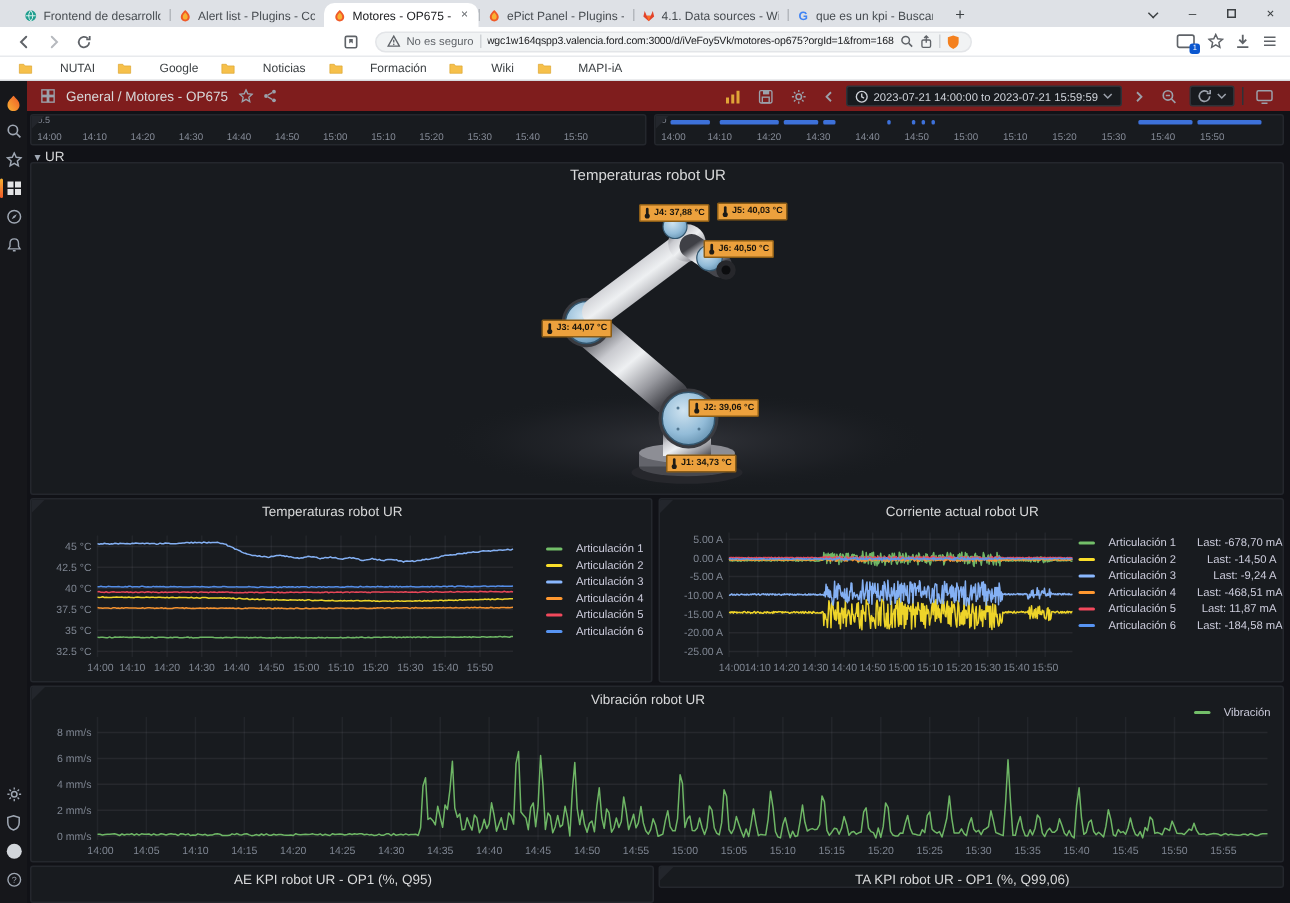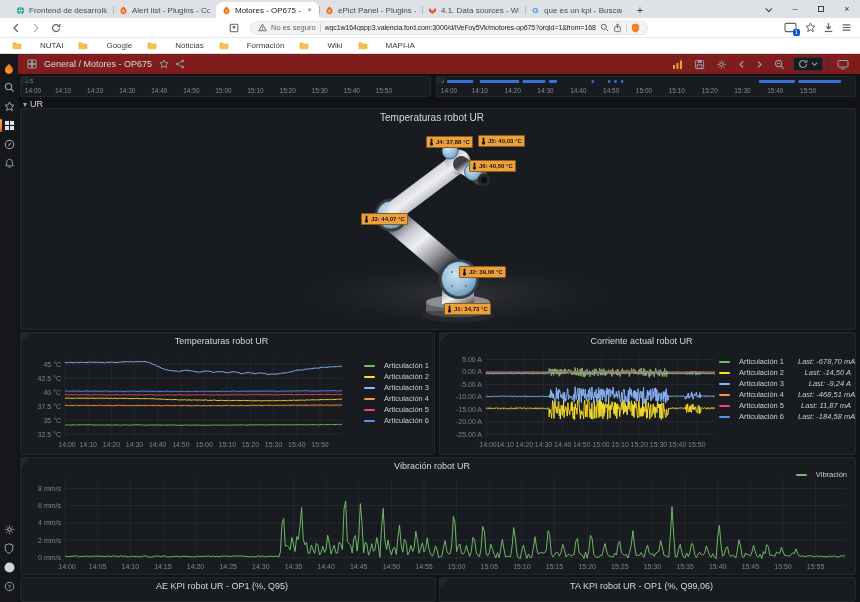--- a/index.html
+++ b/index.html
@@ -60,29 +60,29 @@
 
   #miniL{left:2px;top:2px;width:411px;height:21px;}
   #miniR{left:418px;top:2px;width:420px;height:21px;}
   .rowhdr{position:absolute;left:5px;top:25px;height:10px;display:flex;align-items:center;gap:3px;font-size:9px;color:#d8d9da;}
   .rowhdr .chev{color:#9fa7b3;font-size:8px;}
   #robotPanel{left:2px;top:34px;width:836px;height:222px;}
   #tempChart{left:2px;top:258px;width:415px;height:123px;}
   #corrChart{left:421px;top:258px;width:417px;height:123px;}
   #vibChart{left:2px;top:383px;width:836px;height:118px;}
   #kpiL{left:2px;top:503px;width:416px;height:25px;}
-  #kpiR{left:421px;top:503px;width:417px;height:25px;}
+  #kpiR{left:421px;top:503px;width:417px;height:15px;}
 
   .legend{position:absolute;display:flex;flex-direction:column;z-index:3;}
   #tempChart .legend{right:5px;top:27px;}
   #corrChart .legend{right:4px;top:23px;width:132px;}
   #vibChart .legend{right:8px;top:11px;}
   .lrow{display:flex;align-items:center;gap:9px;font-size:7.5px;color:#ccccdc;height:11px;white-space:nowrap;}
   .sw{width:11px;height:2px;border-radius:1px;flex:0 0 11px;}
-  .lval{margin-left:auto;padding-left:5px;font-style:italic;}
+  .lval{margin-left:auto;padding-left:5px;}
 
   .jlabels{position:absolute;left:0;top:0;right:0;bottom:0;z-index:3;}
   .jlabel{position:absolute;display:flex;align-items:center;gap:2px;background:#eca13d;border:1px solid #8a5c17;border-radius:1px;padding:1px 2px;font-size:6px;font-weight:bold;color:#17130c;white-space:nowrap;line-height:6px;}
 </style>
 </head>
 <body>
 
 <div class="screen">
 
   <div class="tabstrip">
@@ -397,20 +397,30 @@
             <svg width="11" height="11" viewBox="0 0 12 12">
               <circle cx="6" cy="6" r="2" fill="none" stroke="#9ba1ab" stroke-width="1.1"></circle>
               <path d="M6 1v1.6M6 9.4V11M1 6h1.6M9.4 6H11M2.5 2.5l1.1 1.1M8.4 8.4l1.1 1.1M9.5 2.5 8.4 3.6M3.6 8.4 2.5 9.5" stroke="#9ba1ab"></path>
             </svg>
           </span>
         <span class="n-ic">
             <svg width="7" height="9" viewBox="0 0 7 9">
               <path d="M5 1.5 2 4.5 5 7.5" fill="none" stroke="#9ba1ab" stroke-width="1.2"></path>
             </svg>
           </span>
+        <span class="timebtn">
+          <svg width="9" height="9" viewBox="0 0 10 10">
+              <circle cx="5" cy="5" r="4" fill="none" stroke="#cfd3da"></circle>
+              <path d="M5 2.6V5l1.7 1" fill="none" stroke="#cfd3da"></path>
+            </svg>
+          <span>2023-07-21 14:00:00 to 2023-07-21 15:59:59</span>
+          <svg width="7" height="6" viewBox="0 0 8 6">
+              <path d="M1 1.5 4 4.5 7 1.5" fill="none" stroke="#9ba1ab" stroke-width="1.2"></path>
+            </svg>
+        </span>
         <span class="n-ic">
             <svg width="7" height="9" viewBox="0 0 7 9">
               <path d="M2 1.5 5 4.5 2 7.5" fill="none" stroke="#9ba1ab" stroke-width="1.2"></path>
             </svg>
           </span>
         <span class="n-ic">
             <svg width="11" height="11" viewBox="0 0 11 11">
               <circle cx="4.6" cy="4.6" r="3.1" fill="none" stroke="#9ba1ab" stroke-width="1.1"></circle>
               <path d="M3.2 4.6h2.8" stroke="#9ba1ab"></path>
               <path d="M7 7l2.6 2.6" stroke="#9ba1ab" stroke-width="1.1"></path>

